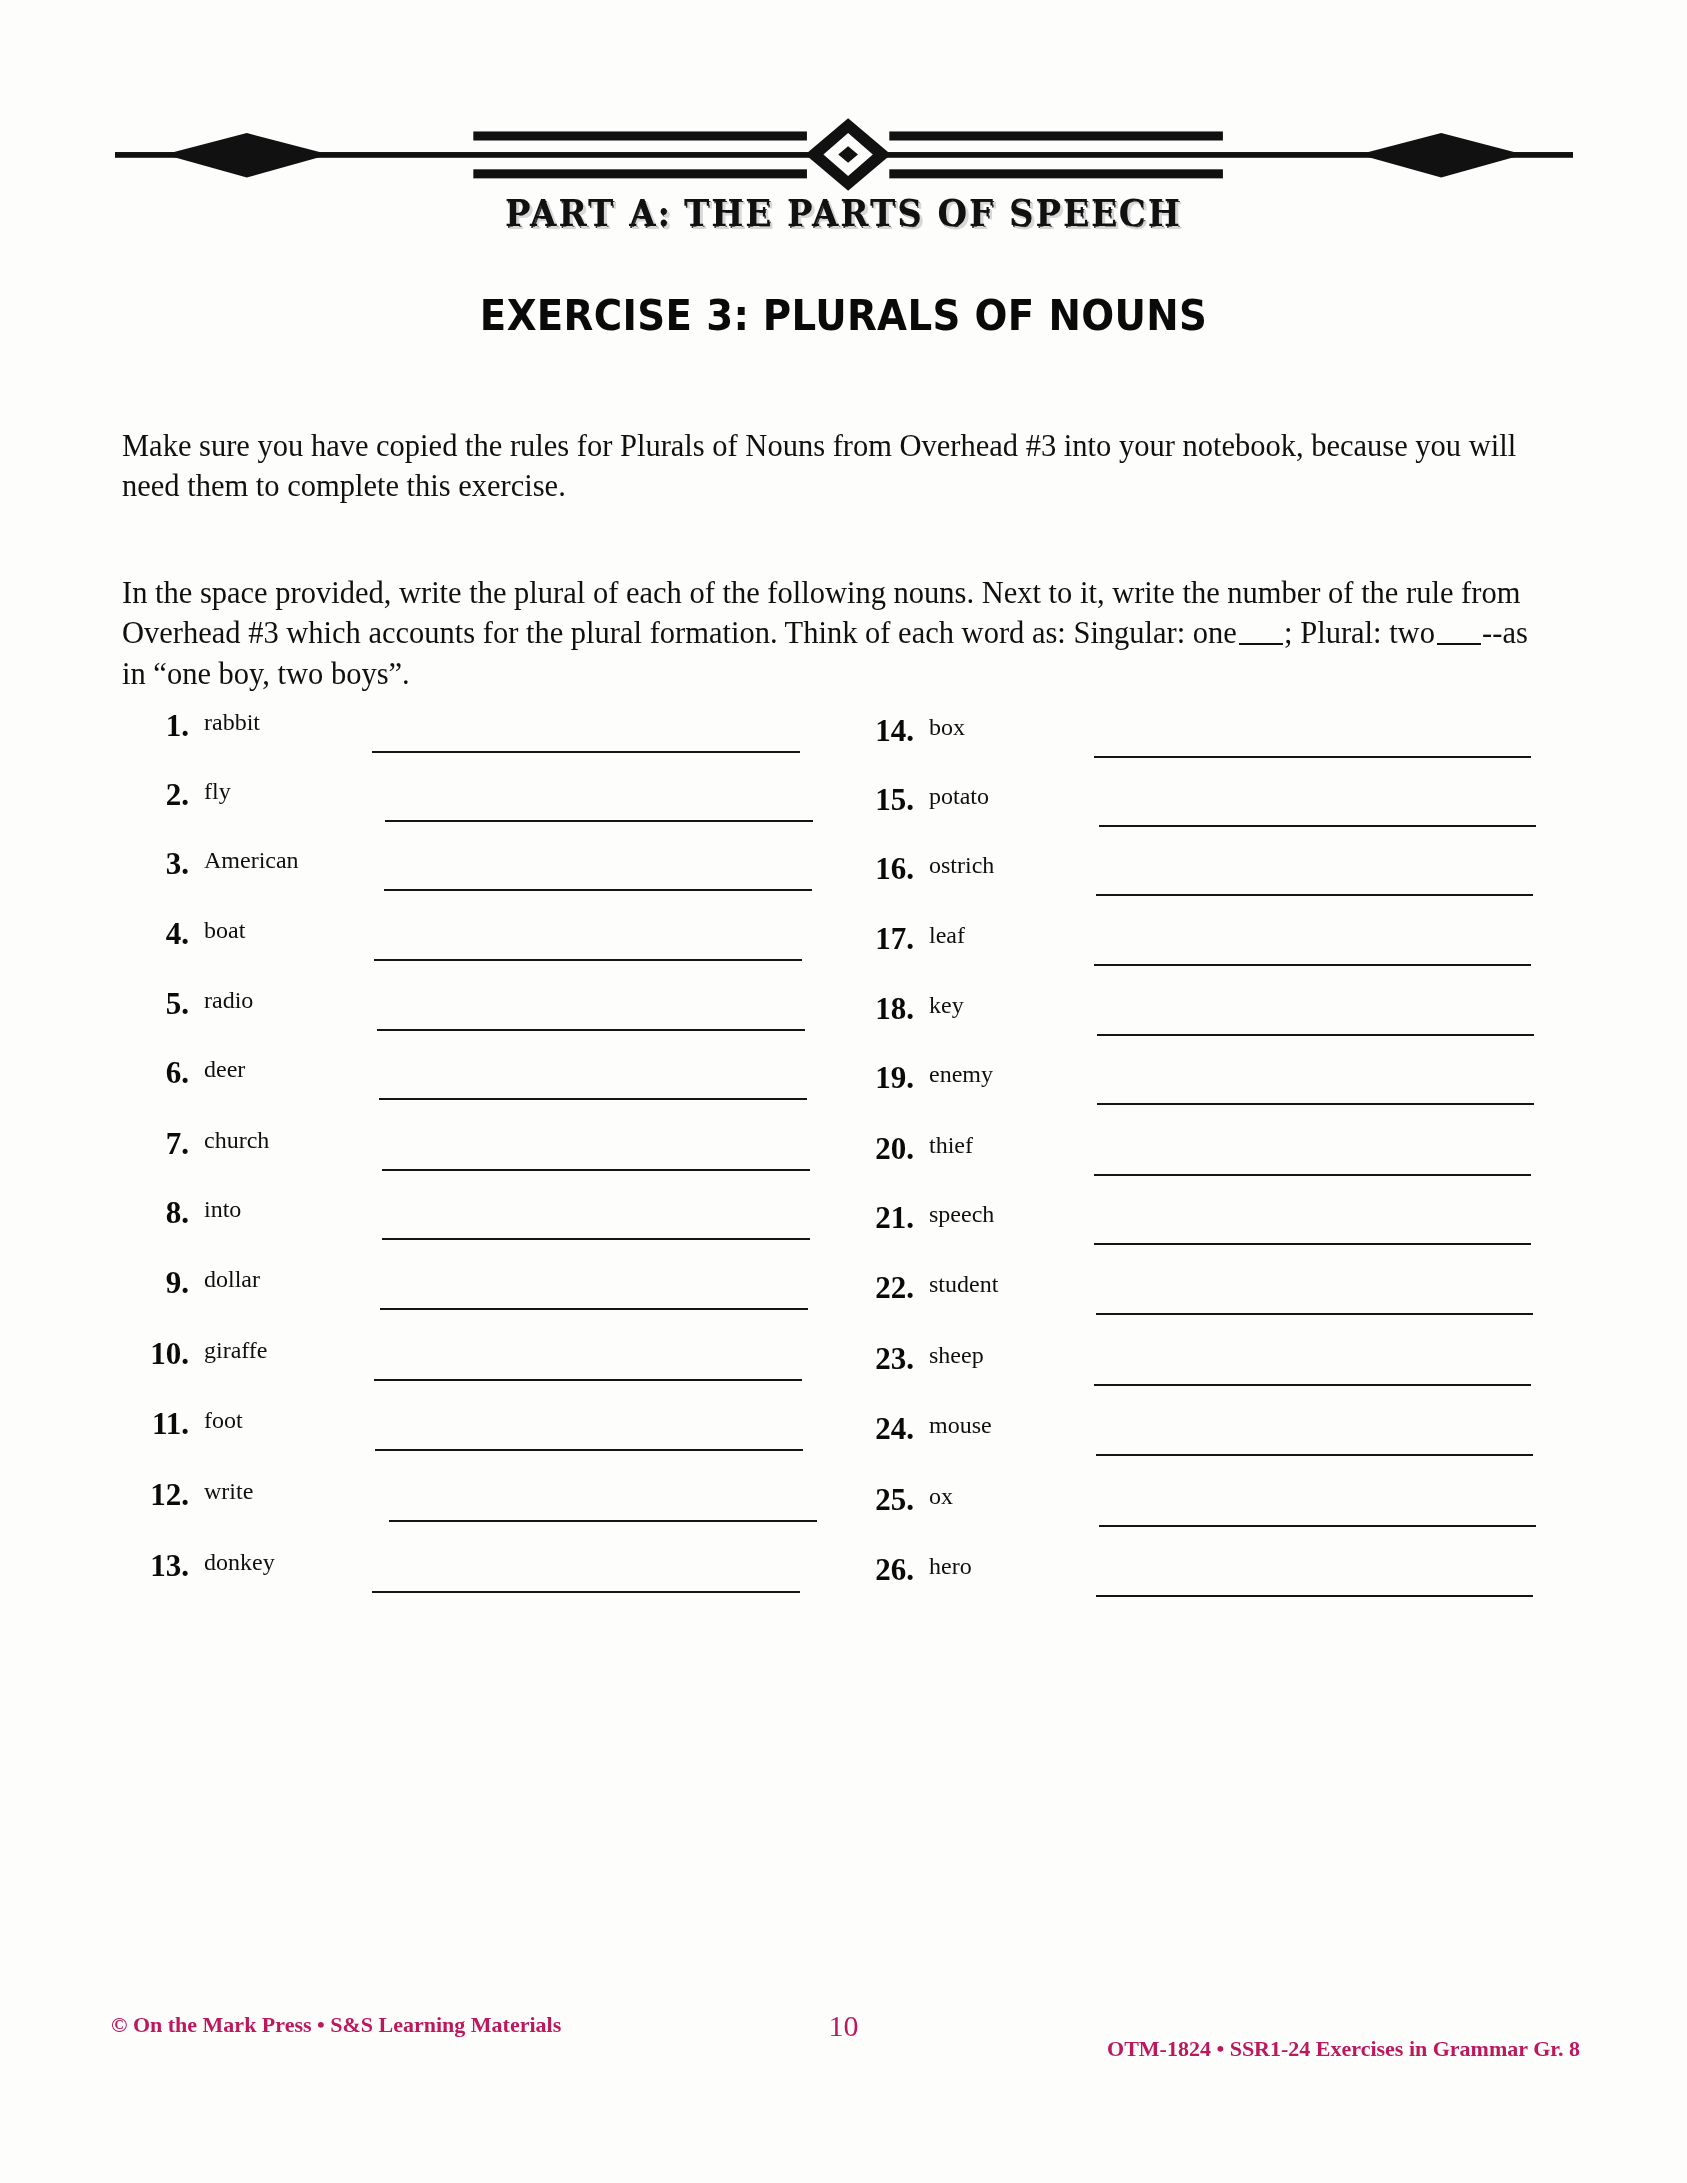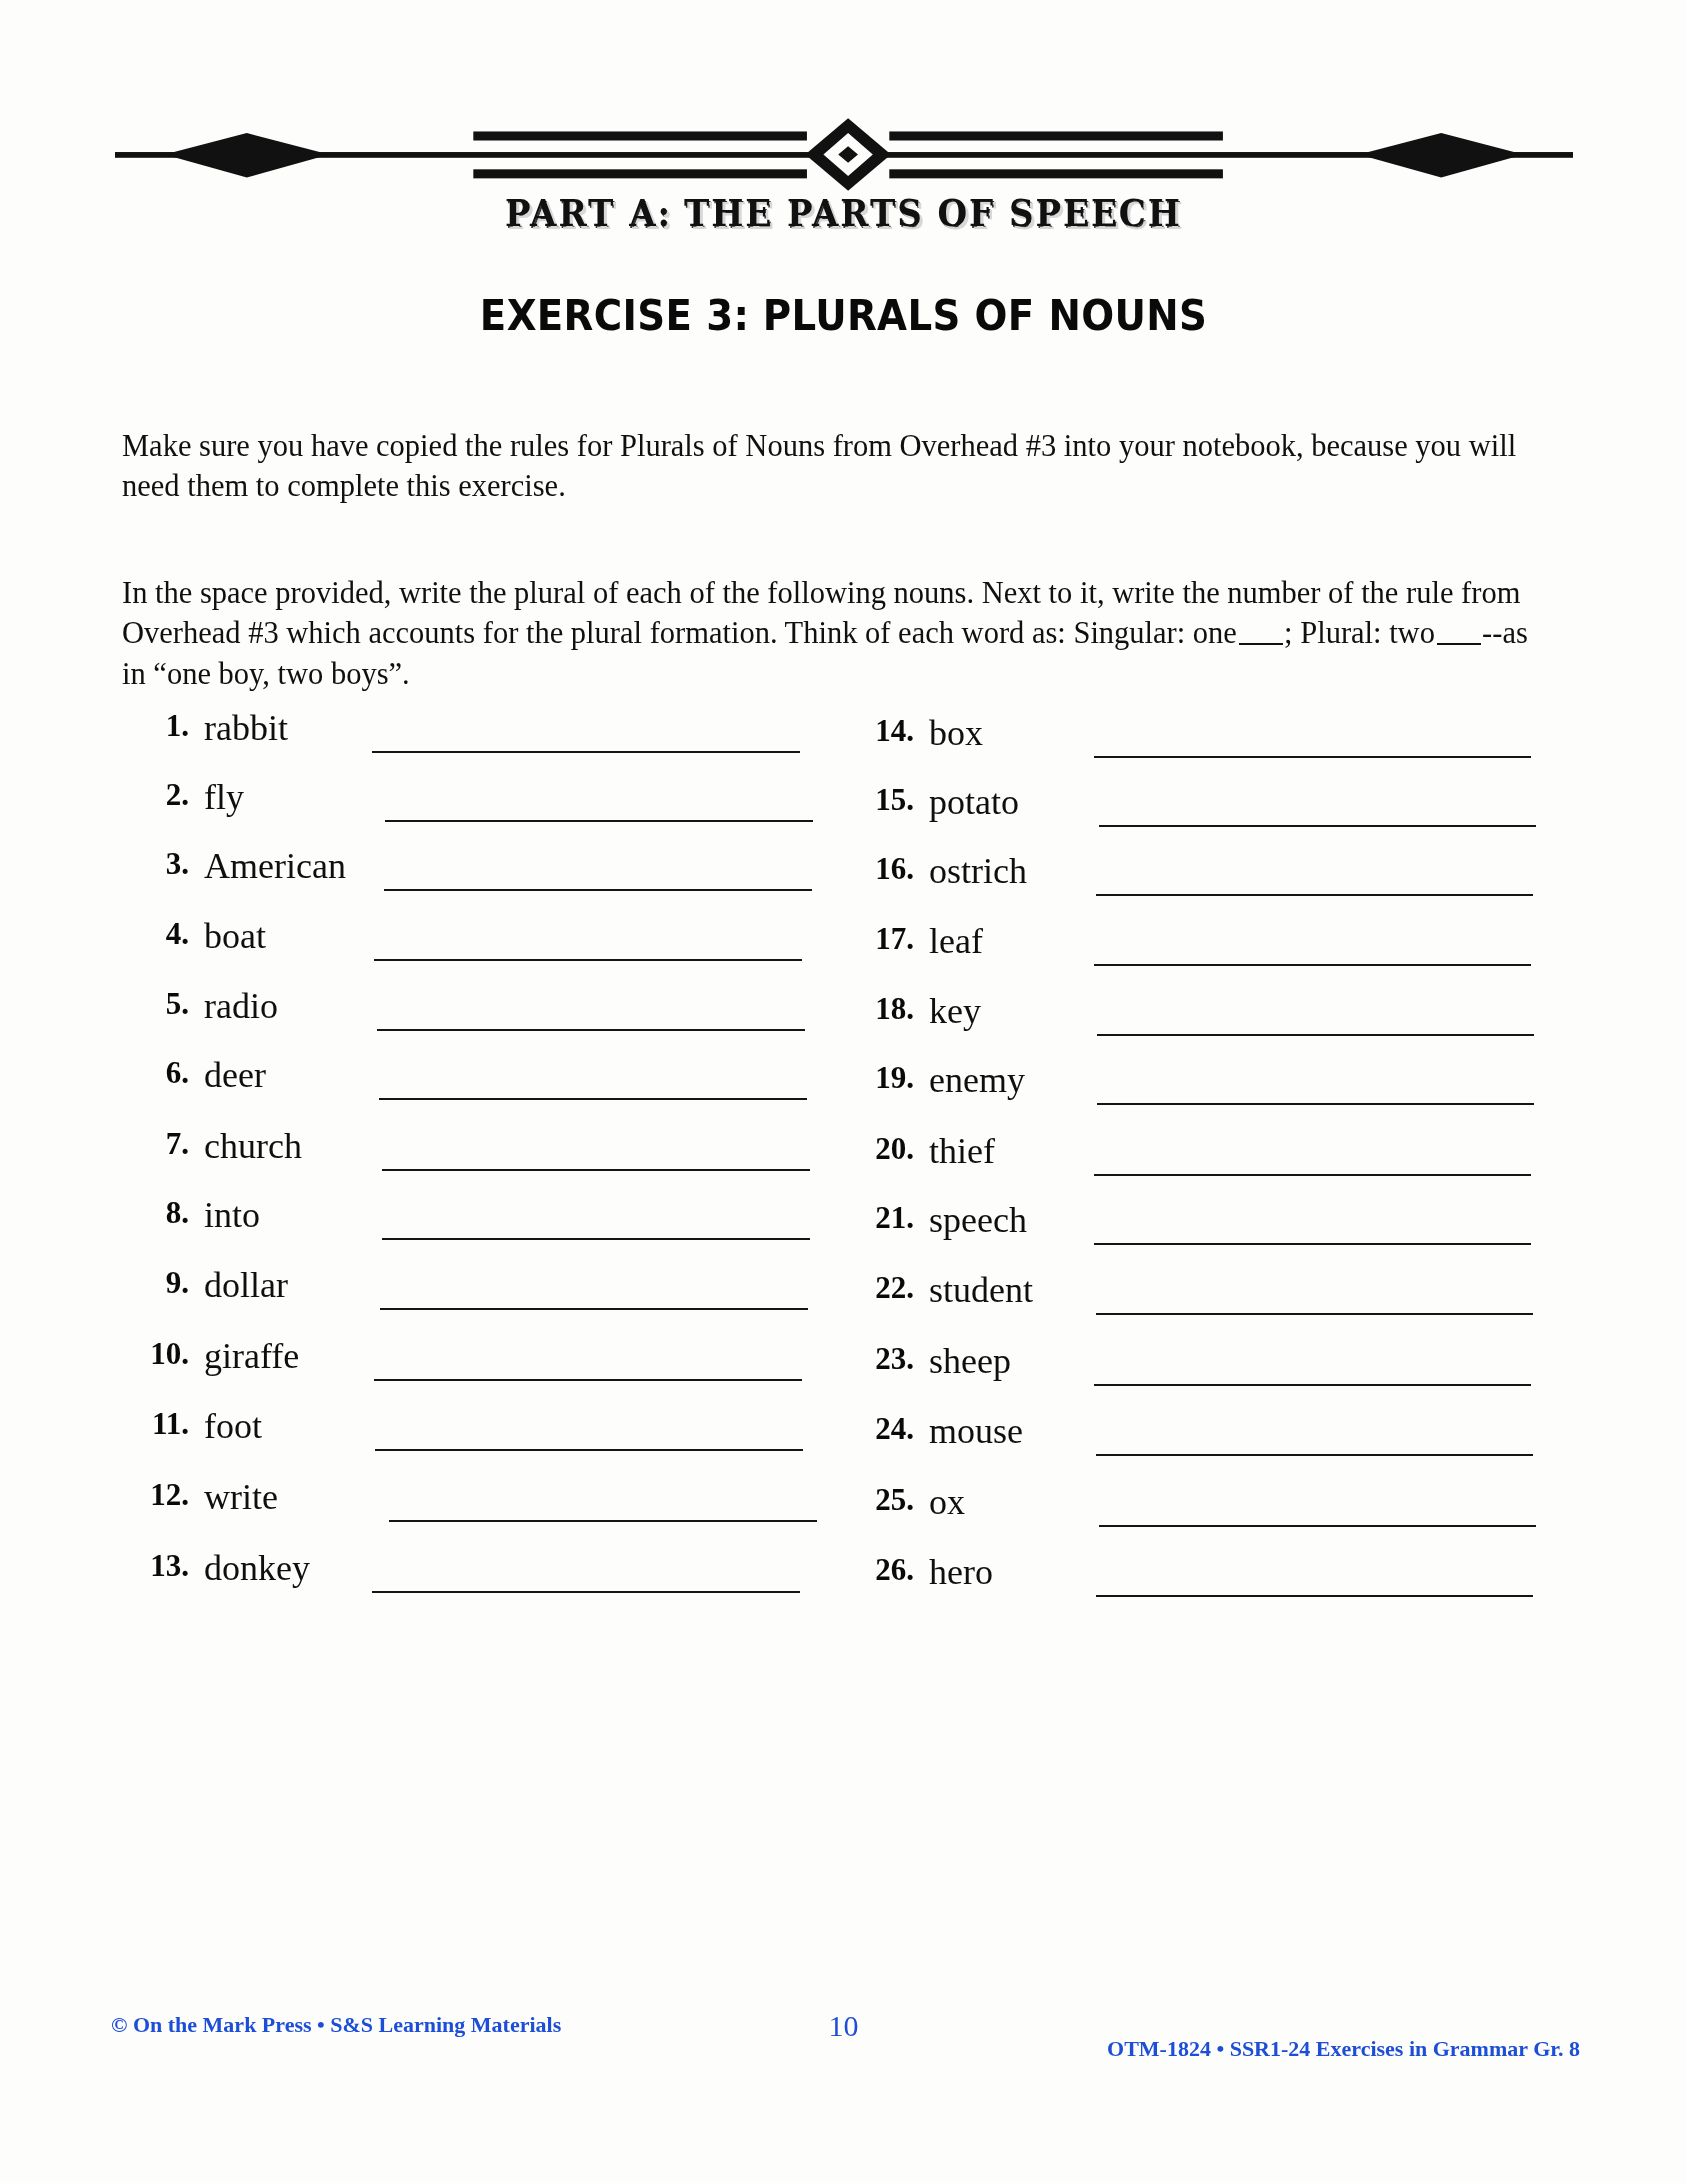--- a/index.html
+++ b/index.html
@@ -116,21 +116,21 @@
     text-align: right;
     font-weight: 700;
     font-size: 31px;
     line-height: 1;
     color: #0a0a0a;
   }
   .item .word {
     position: absolute;
     left: 97px;
     top: 0;
-    font-size: 36px;
+    font-size: 24px;
     line-height: 1;
     color: #0f0f0f;
   }
   .item .answer-line {
     position: absolute;
     top: 41px;
     height: 0;
     border-bottom: 2.5px solid #151515;
   }
   .col-left .answer-line  { left: 265px; width: 428px; }
@@ -138,21 +138,21 @@
 
   
   .footer {
     position: absolute;
     left: 0;
     top: 2012px;
     width: 100%;
     height: 41px;
     font-size: 22px;
     font-weight: 700;
-    color: #1d4ed8;
+    color: #be185d;
   }
   .footer .f-left {
     position: absolute;
     left: 111px;
     top: 0;
     white-space: nowrap;
   }
   .footer .f-page {
     position: absolute;
     left: 0;

